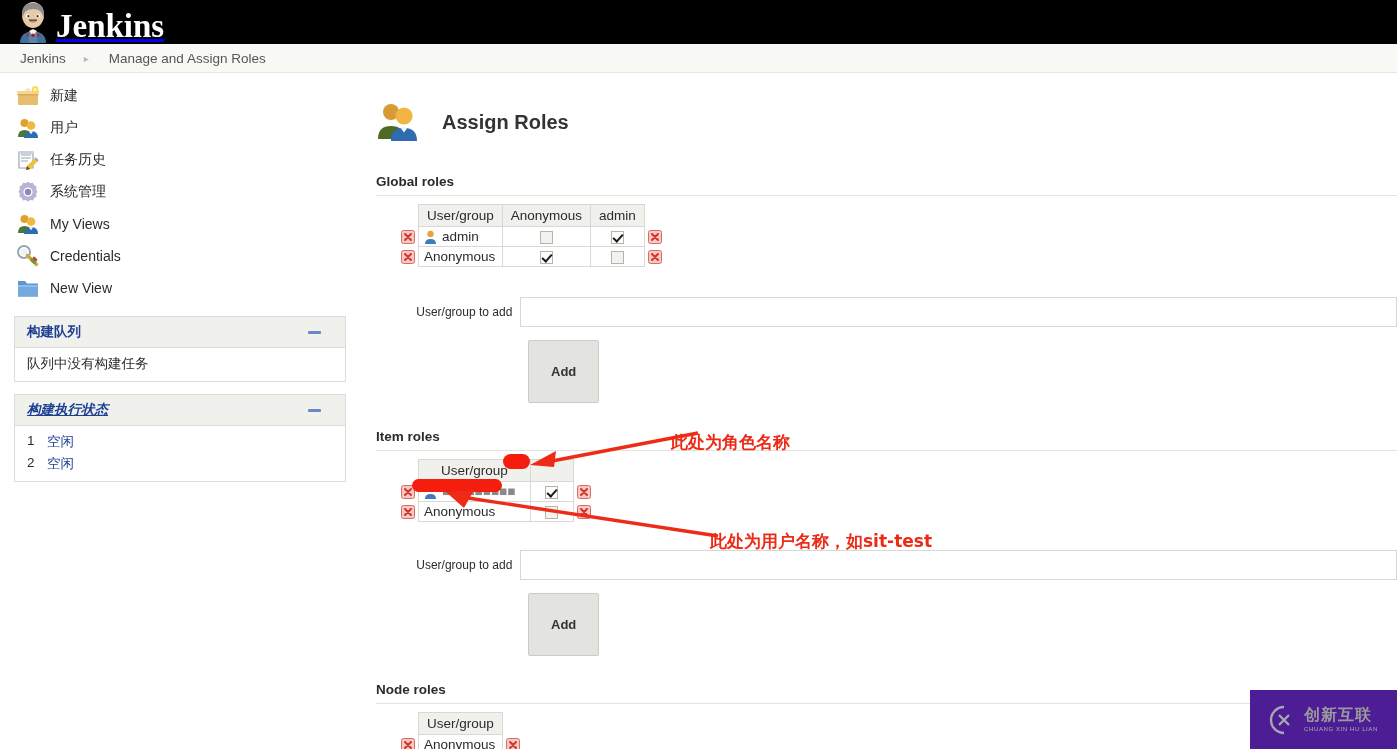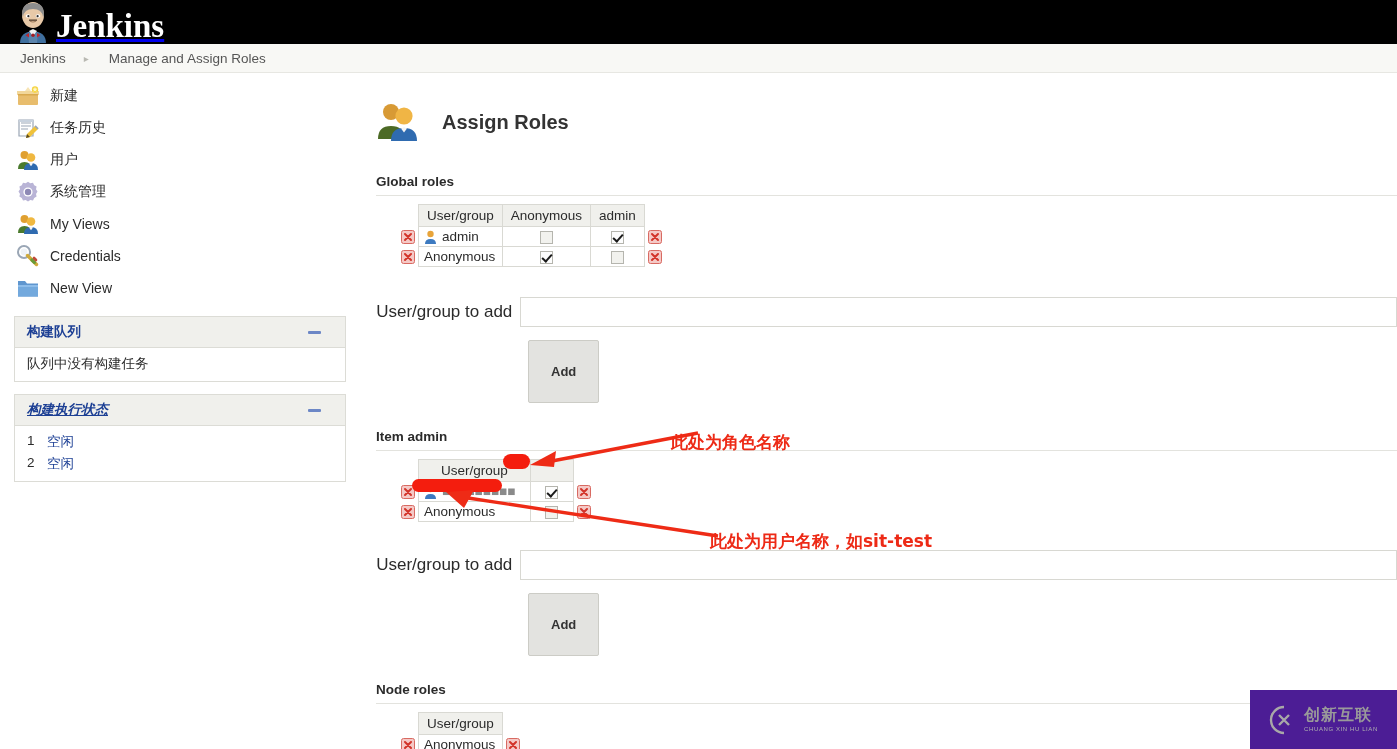--- a/index.html
+++ b/index.html
@@ -220,21 +220,21 @@
     transform: rotate(42deg);
   }
 
   
   .add-form { margin-top: 30px; }
   .add-row {
     display: flex;
     align-items: center;
   }
   .add-label {
-    font-size: 17px;
+    font-size: 12px;
     color: #2b2b2b;
     width: 140px;
     text-align: right;
     padding-right: 8px;
   }
   .add-input {
     height: 30px;
     border: 1px solid #d8d8d2;
     background: #ffffff;
     box-sizing: border-box;
@@ -353,39 +353,39 @@
         <path d="M2 10 h20 v1.5 H2 z" fill="#d9a94f"></path>
         <path d="M9 7 l3-4 l3 4 z" fill="#f7e4b4"></path>
         <circle cx="19" cy="5.5" r="3.2" fill="#f5d33f"></circle>
         <path d="M19 2.8 l.7 1.8 l1.9.1 l-1.5 1.2 l.5 1.9 l-1.6-1.1 l-1.6 1.1 l.5-1.9 l-1.5-1.2 l1.9-.1 z" fill="#fff8c9"></path>
       </svg>
       <span>新建</span>
     </a>
 
     <a class="side-link" href="#">
       <svg class="side-ico" viewBox="0 0 24 24">
+        <circle cx="8.5" cy="7" r="4" fill="#e0a030"></circle>
+        <path d="M2 21 q0-7 6.5-7 q6.5 0 6.5 7 z" fill="#4a7a2d"></path>
+        <circle cx="15" cy="9.5" r="4.3" fill="#f0b840"></circle>
+        <path d="M8 22 q0-7 7-7 q7 0 7 7 z" fill="#2f6bb0"></path>
+        <path d="M13 15.6 l2 2.6 l2-2.6 l-2-1 z" fill="#f4f4f4"></path>
+      </svg>
+      <span>用户</span>
+    </a>
+
+    <a class="side-link" href="#">
+      <svg class="side-ico" viewBox="0 0 24 24">
         <path d="M3 4 h14 v16 H3 z" fill="#ffffff" stroke="#9aa6b5" stroke-width="1.2"></path>
         <path d="M5 7 h10 M5 10 h10 M5 13 h7" stroke="#9aa6b5" stroke-width="1.1"></path>
         <path d="M3 4 h14 v2 H3 z" fill="#c8d2de"></path>
         <path d="M11 18 l8-8 l3 3 l-8 8 l-4 1 z" fill="#f0c23a"></path>
         <path d="M18.5 10.5 l3 3 l1.2-1.2 l-3-3 z" fill="#9aa6b5"></path>
         <path d="M11 18 l-1 4 l4-1 z" fill="#5a4a20"></path>
       </svg>
       <span>任务历史</span>
-    </a>
-
-    <a class="side-link" href="#">
-      <svg class="side-ico" viewBox="0 0 24 24">
-        <circle cx="8.5" cy="7" r="4" fill="#e0a030"></circle>
-        <path d="M2 21 q0-7 6.5-7 q6.5 0 6.5 7 z" fill="#4a7a2d"></path>
-        <circle cx="15" cy="9.5" r="4.3" fill="#f0b840"></circle>
-        <path d="M8 22 q0-7 7-7 q7 0 7 7 z" fill="#2f6bb0"></path>
-        <path d="M13 15.6 l2 2.6 l2-2.6 l-2-1 z" fill="#f4f4f4"></path>
-      </svg>
-      <span>用户</span>
     </a>
 
     <a class="side-link" href="#">
       <svg class="side-ico" viewBox="0 0 24 24">
         <path d="M12 1.8 l2.3 1.5 l2.7-.6 l1.2 2.5 l2.4 1.4 l-.6 2.7 l1.5 2.3 l-1.5 2.3 l.6 2.7 l-2.4 1.4 l-1.2 2.5 l-2.7-.6 l-2.3 1.5 l-2.3-1.5 l-2.7.6 l-1.2-2.5 l-2.4-1.4 l.6-2.7 l-1.5-2.3 l1.5-2.3 l-.6-2.7 l2.4-1.4 l1.2-2.5 l2.7.6 z" fill="#b9b4d6"></path>
         <circle cx="12" cy="12" r="4.6" fill="#ffffff"></circle>
         <circle cx="12" cy="12" r="3.2" fill="#8e89b5"></circle>
       </svg>
       <span>系统管理</span>
     </a>
@@ -532,21 +532,21 @@
     <div class="add-form">
       <div class="add-row">
         <div class="add-label">User/group to add</div>
         <input class="add-input" type="text" placeholder="" style="">
       </div>
       <div class="add-btn-row">
         <button class="add-btn">Add</button>
       </div>
     </div>
 
-    <div class="section-title">Item admin</div>
+    <div class="section-title">Item roles</div>
     <hr class="section-rule">
 
     <div class="role-table-wrap">
       <table class="roles">
         <tbody>
             <tr>
           <th class="nb"></th>
           <th style="padding:3px 22px;">User/group</th>
           <th style="min-width:26px;color:transparent;">■■■</th>
           <th class="nb"></th>

